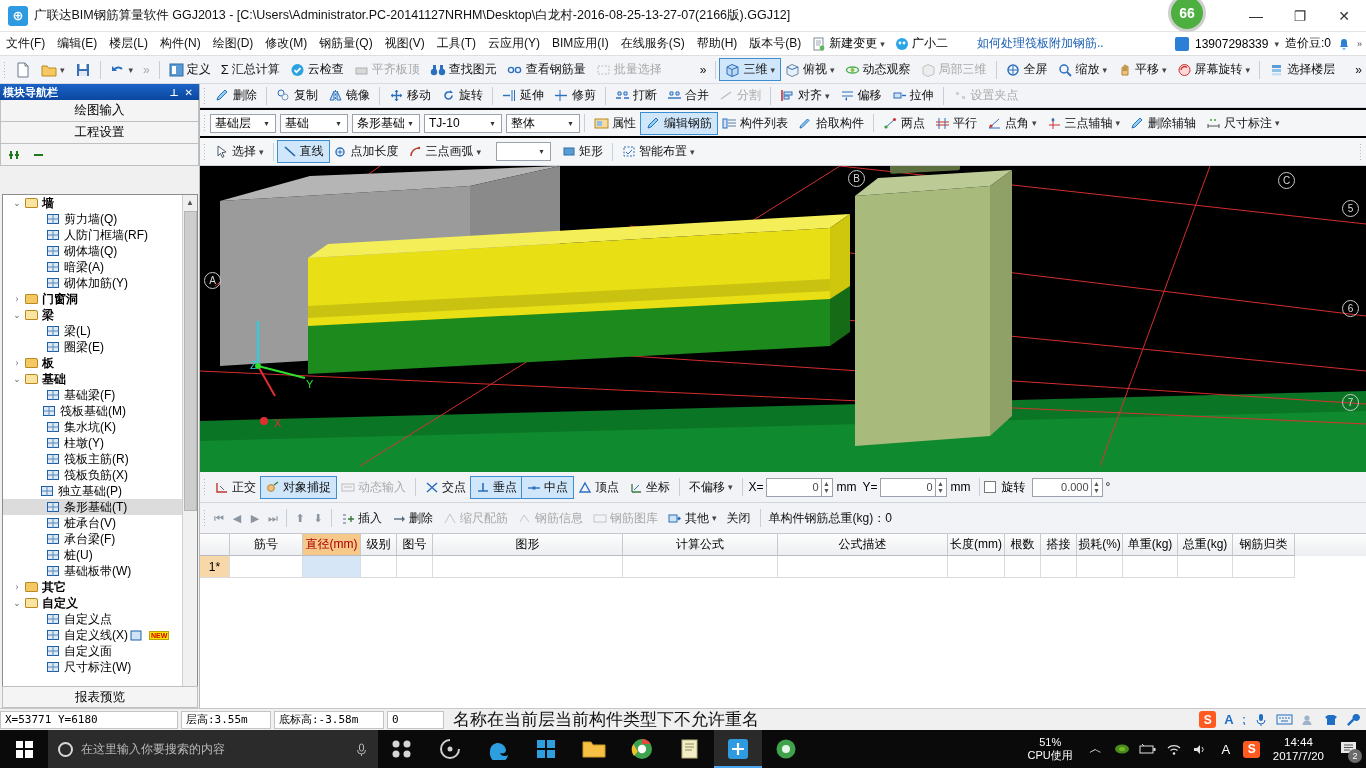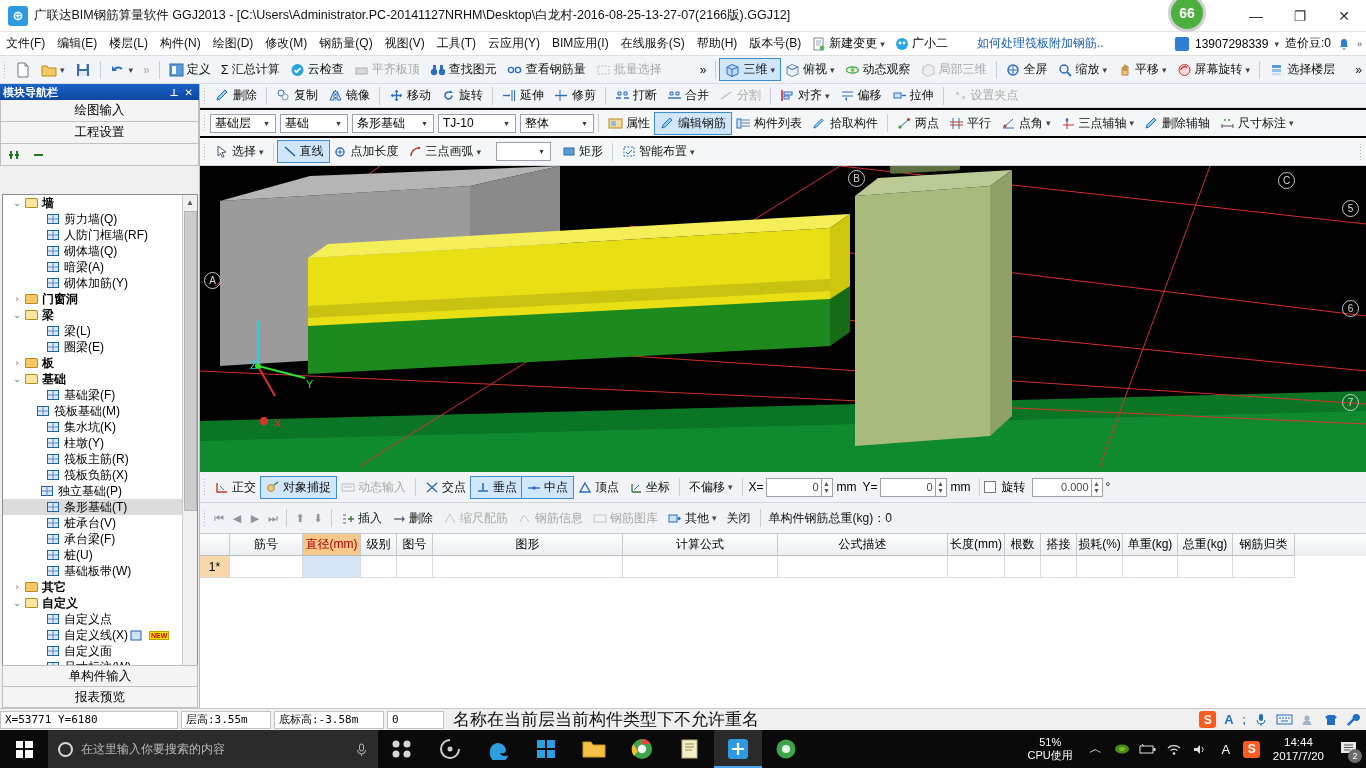--- a/index.html
+++ b/index.html
@@ -559,21 +559,21 @@
   <div class="tb3">
     <div class="grip"></div>
     <div class="combo" style="width:66px;">
       <span class="cv">基础层</span>
       <span class="arw">▾</span>
     </div>
     <div class="combo" style="width:68px;margin-left:4px;">
       <span class="cv">基础</span>
       <span class="arw">▾</span>
     </div>
-    <div class="combo" style="width:82px;margin-left:4px;">
+    <div class="combo" style="width:68px;margin-left:4px;">
       <span class="cv">条形基础</span>
       <span class="arw">▾</span>
     </div>
     <div class="combo" style="width:78px;margin-left:4px;">
       <span class="cv">TJ-10</span>
       <span class="arw">▾</span>
     </div>
     <div class="combo" style="width:74px;margin-left:4px;">
       <span class="cv">整体</span>
       <span class="arw">▾</span>
@@ -837,21 +837,21 @@
           <div class="trow" style="padding-left: 30px;">
             <span class="tw"></span>
             <span class="ti">
               <svg width="14" height="12" viewBox="0 0 14 12">
                 <rect x="1.5" y="1.5" width="11" height="9" fill="#dce9f7" stroke="#1f5fa8"></rect>
                 <path d="M1.5 6h11M7 1.5v9" stroke="#5b86b8"></path>
               </svg>
             </span>
             <span>基础梁(F)</span>
           </div>
-          <div class="trow" style="padding-left: 20px;">
+          <div class="trow" style="padding-left: 26px;">
             <span class="tw"></span>
             <span class="ti">
               <svg width="14" height="12" viewBox="0 0 14 12">
                 <rect x="1.5" y="1.5" width="11" height="9" fill="#dce9f7" stroke="#1f5fa8"></rect>
                 <path d="M1.5 6h11M7 1.5v9" stroke="#5b86b8"></path>
               </svg>
             </span>
             <span>筏板基础(M)</span>
           </div>
           <div class="trow" style="padding-left: 30px;">
@@ -1016,21 +1016,20 @@
           </div>
         </div>
       <div class="scrollv">
         <div class="sv-btn">▲</div>
         <div class="sv-thumb" style="top:16px;height:300px;"></div>
         <div class="sv-btn" style="position:absolute;bottom:0;width:15px;">▼</div>
       </div>
     </div>
 
     <div class="nav-foot">
-      <div class="nav-foot-btn">单构件输入</div>
       <div class="nav-foot-btn">报表预览</div>
     </div>
   </div>
 
   <div class="viewport">
     <svg width="1166" height="306" viewBox="0 0 1166 306">
       <rect x="0" y="0" width="1166" height="306" fill="#000"></rect>
 
       <polygon points="0,260 1166,230 1166,306 0,306" fill="#0f8a2e"></polygon>
       <polygon points="0,255 1166,225 1166,245 0,275" fill="#0b7526"></polygon>

